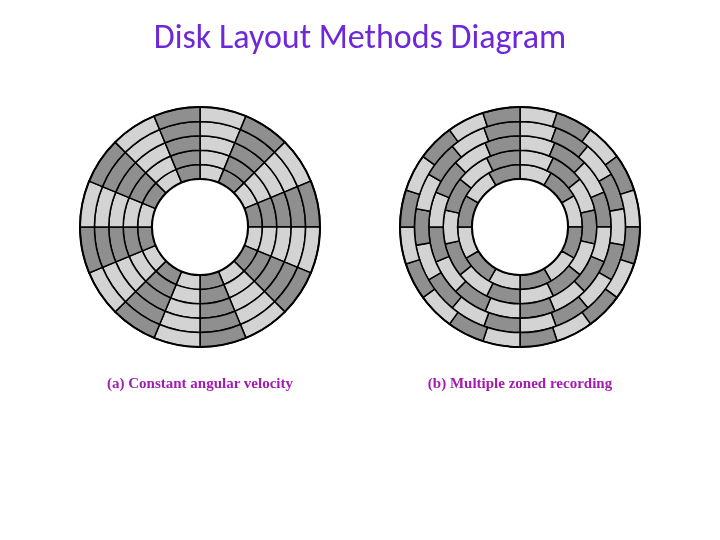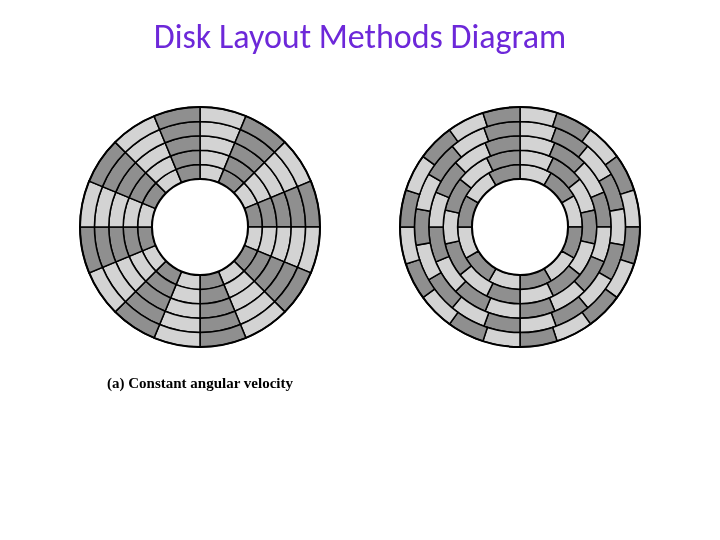--- a/index.html
+++ b/index.html
@@ -28,21 +28,21 @@
   .panel {
     display: flex;
     flex-direction: column;
     align-items: center;
   }
   .caption {
     font-family: "Times New Roman", Times, serif;
     font-size: 15px;
     font-weight: 700;
     margin-top: 18px;
-    color: #000000;
+    color: #a21caf;
   }
   svg { display: block; }
 </style>
 </head>
 <body>
 
 <div class="title">Disk Layout Methods Diagram</div>
 
 <div class="row">
 
@@ -212,15 +212,16 @@
         <path d="M -97.08203932499369 70.53423027509679 A 120 120 0 0 1 -114.12678195541842 37.0820393249937 L -100.4315681207682 32.63219460599446 A 105.6 105.6 0 0 0 -85.43219460599444 62.070122642085174 Z" fill="#8f8f8f" stroke="#000000" stroke-width="1.5"></path>
         <path d="M -114.12678195541842 37.0820393249937 A 120 120 0 0 1 -120 1.469576158976824e-14 L -105.6 1.293227019899605e-14 A 105.6 105.6 0 0 0 -100.4315681207682 32.63219460599446 Z" fill="#d3d3d3" stroke="#000000" stroke-width="1.5"></path>
         <path d="M -120 1.469576158976824e-14 A 120 120 0 0 1 -114.12678195541842 -37.08203932499373 L -100.4315681207682 -32.63219460599448 A 105.6 105.6 0 0 0 -105.6 1.293227019899605e-14 Z" fill="#8f8f8f" stroke="#000000" stroke-width="1.5"></path>
         <path d="M -114.12678195541842 -37.08203932499373 A 120 120 0 0 1 -97.0820393249937 -70.53423027509676 L -85.43219460599445 -62.070122642085146 A 105.6 105.6 0 0 0 -100.4315681207682 -32.63219460599448 Z" fill="#d3d3d3" stroke="#000000" stroke-width="1.5"></path>
         <path d="M -97.0820393249937 -70.53423027509676 A 120 120 0 0 1 -70.53423027509679 -97.08203932499369 L -62.070122642085174 -85.43219460599444 A 105.6 105.6 0 0 0 -85.43219460599445 -62.070122642085146 Z" fill="#8f8f8f" stroke="#000000" stroke-width="1.5"></path>
         <path d="M -70.53423027509679 -97.08203932499369 A 120 120 0 0 1 -37.08203932499371 -114.12678195541842 L -32.632194605994464 -100.4315681207682 A 105.6 105.6 0 0 0 -62.070122642085174 -85.43219460599444 Z" fill="#d3d3d3" stroke="#000000" stroke-width="1.5"></path>
         <path d="M -37.08203932499371 -114.12678195541842 A 120 120 0 0 1 -2.2043642384652355e-14 -120 L -1.9398405298494072e-14 -105.6 A 105.6 105.6 0 0 0 -32.632194605994464 -100.4315681207682 Z" fill="#8f8f8f" stroke="#000000" stroke-width="1.5"></path>
         <circle cx="0" cy="0" r="120" fill="none" stroke="#000000" stroke-width="2"></circle>
         <circle cx="0" cy="0" r="48" fill="#fff" stroke="#000000" stroke-width="2"></circle>
       </svg>
+    <div class="caption">(b) Multiple zoned recording</div>
   </div>
 
 </div>
 
 </body></html>

